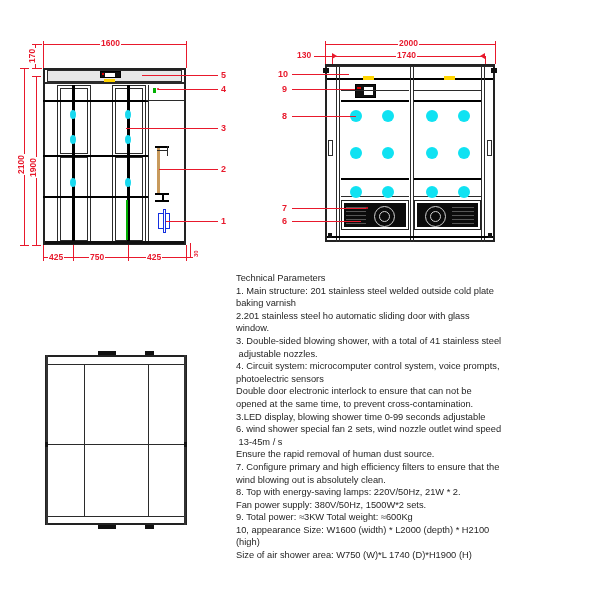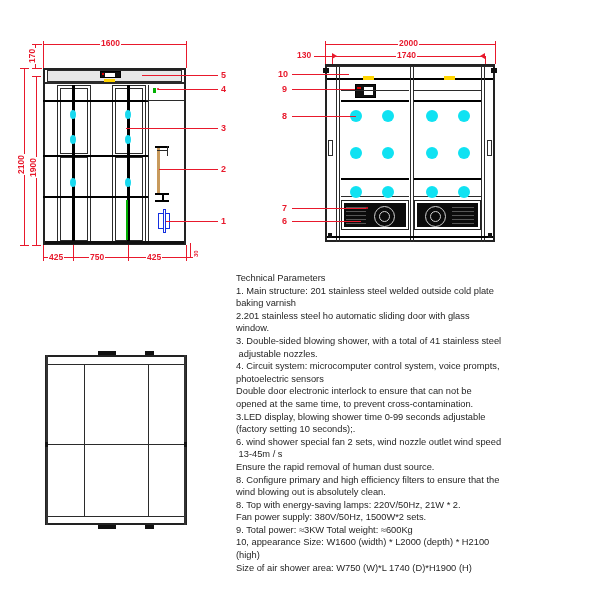--- a/index.html
+++ b/index.html
@@ -336,25 +336,24 @@
     <p>baking varnish</p>
     <p>2.201 stainless steel ho automatic sliding door with glass</p>
     <p>window.</p>
     <p>3. Double-sided blowing shower, with a total of 41 stainless steel</p>
     <p> adjustable nozzles.</p>
     <p>4. Circuit system: microcomputer control system, voice prompts,</p>
     <p>photoelectric sensors</p>
     <p>Double door electronic interlock to ensure that can not be</p>
     <p>opened at the same time, to prevent cross-contamination.</p>
     <p>3.LED display, blowing shower time 0-99 seconds adjustable</p>
-    <p>(factory setting 10 seconds);.</p>
     <p>6. wind shower special fan 2 sets, wind nozzle outlet wind speed</p>
     <p> 13-45m / s</p>
     <p>Ensure the rapid removal of human dust source.</p>
-    <p>8. Configure primary and high efficiency filters to ensure that the</p>
+    <p>7. Configure primary and high efficiency filters to ensure that the</p>
     <p>wind blowing out is absolutely clean.</p>
     <p>8. Top with energy-saving lamps: 220V/50Hz, 21W * 2.</p>
     <p>Fan power supply: 380V/50Hz, 1500W*2 sets.</p>
     <p>9. Total power: ≈3KW Total weight: ≈600Kg</p>
     <p>10, appearance Size: W1600 (width) * L2000 (depth) * H2100</p>
     <p>(high)</p>
     <p>Size of air shower area: W750 (W)*L 1740 (D)*H1900 (H)</p>
   </div>
 
 </div>

